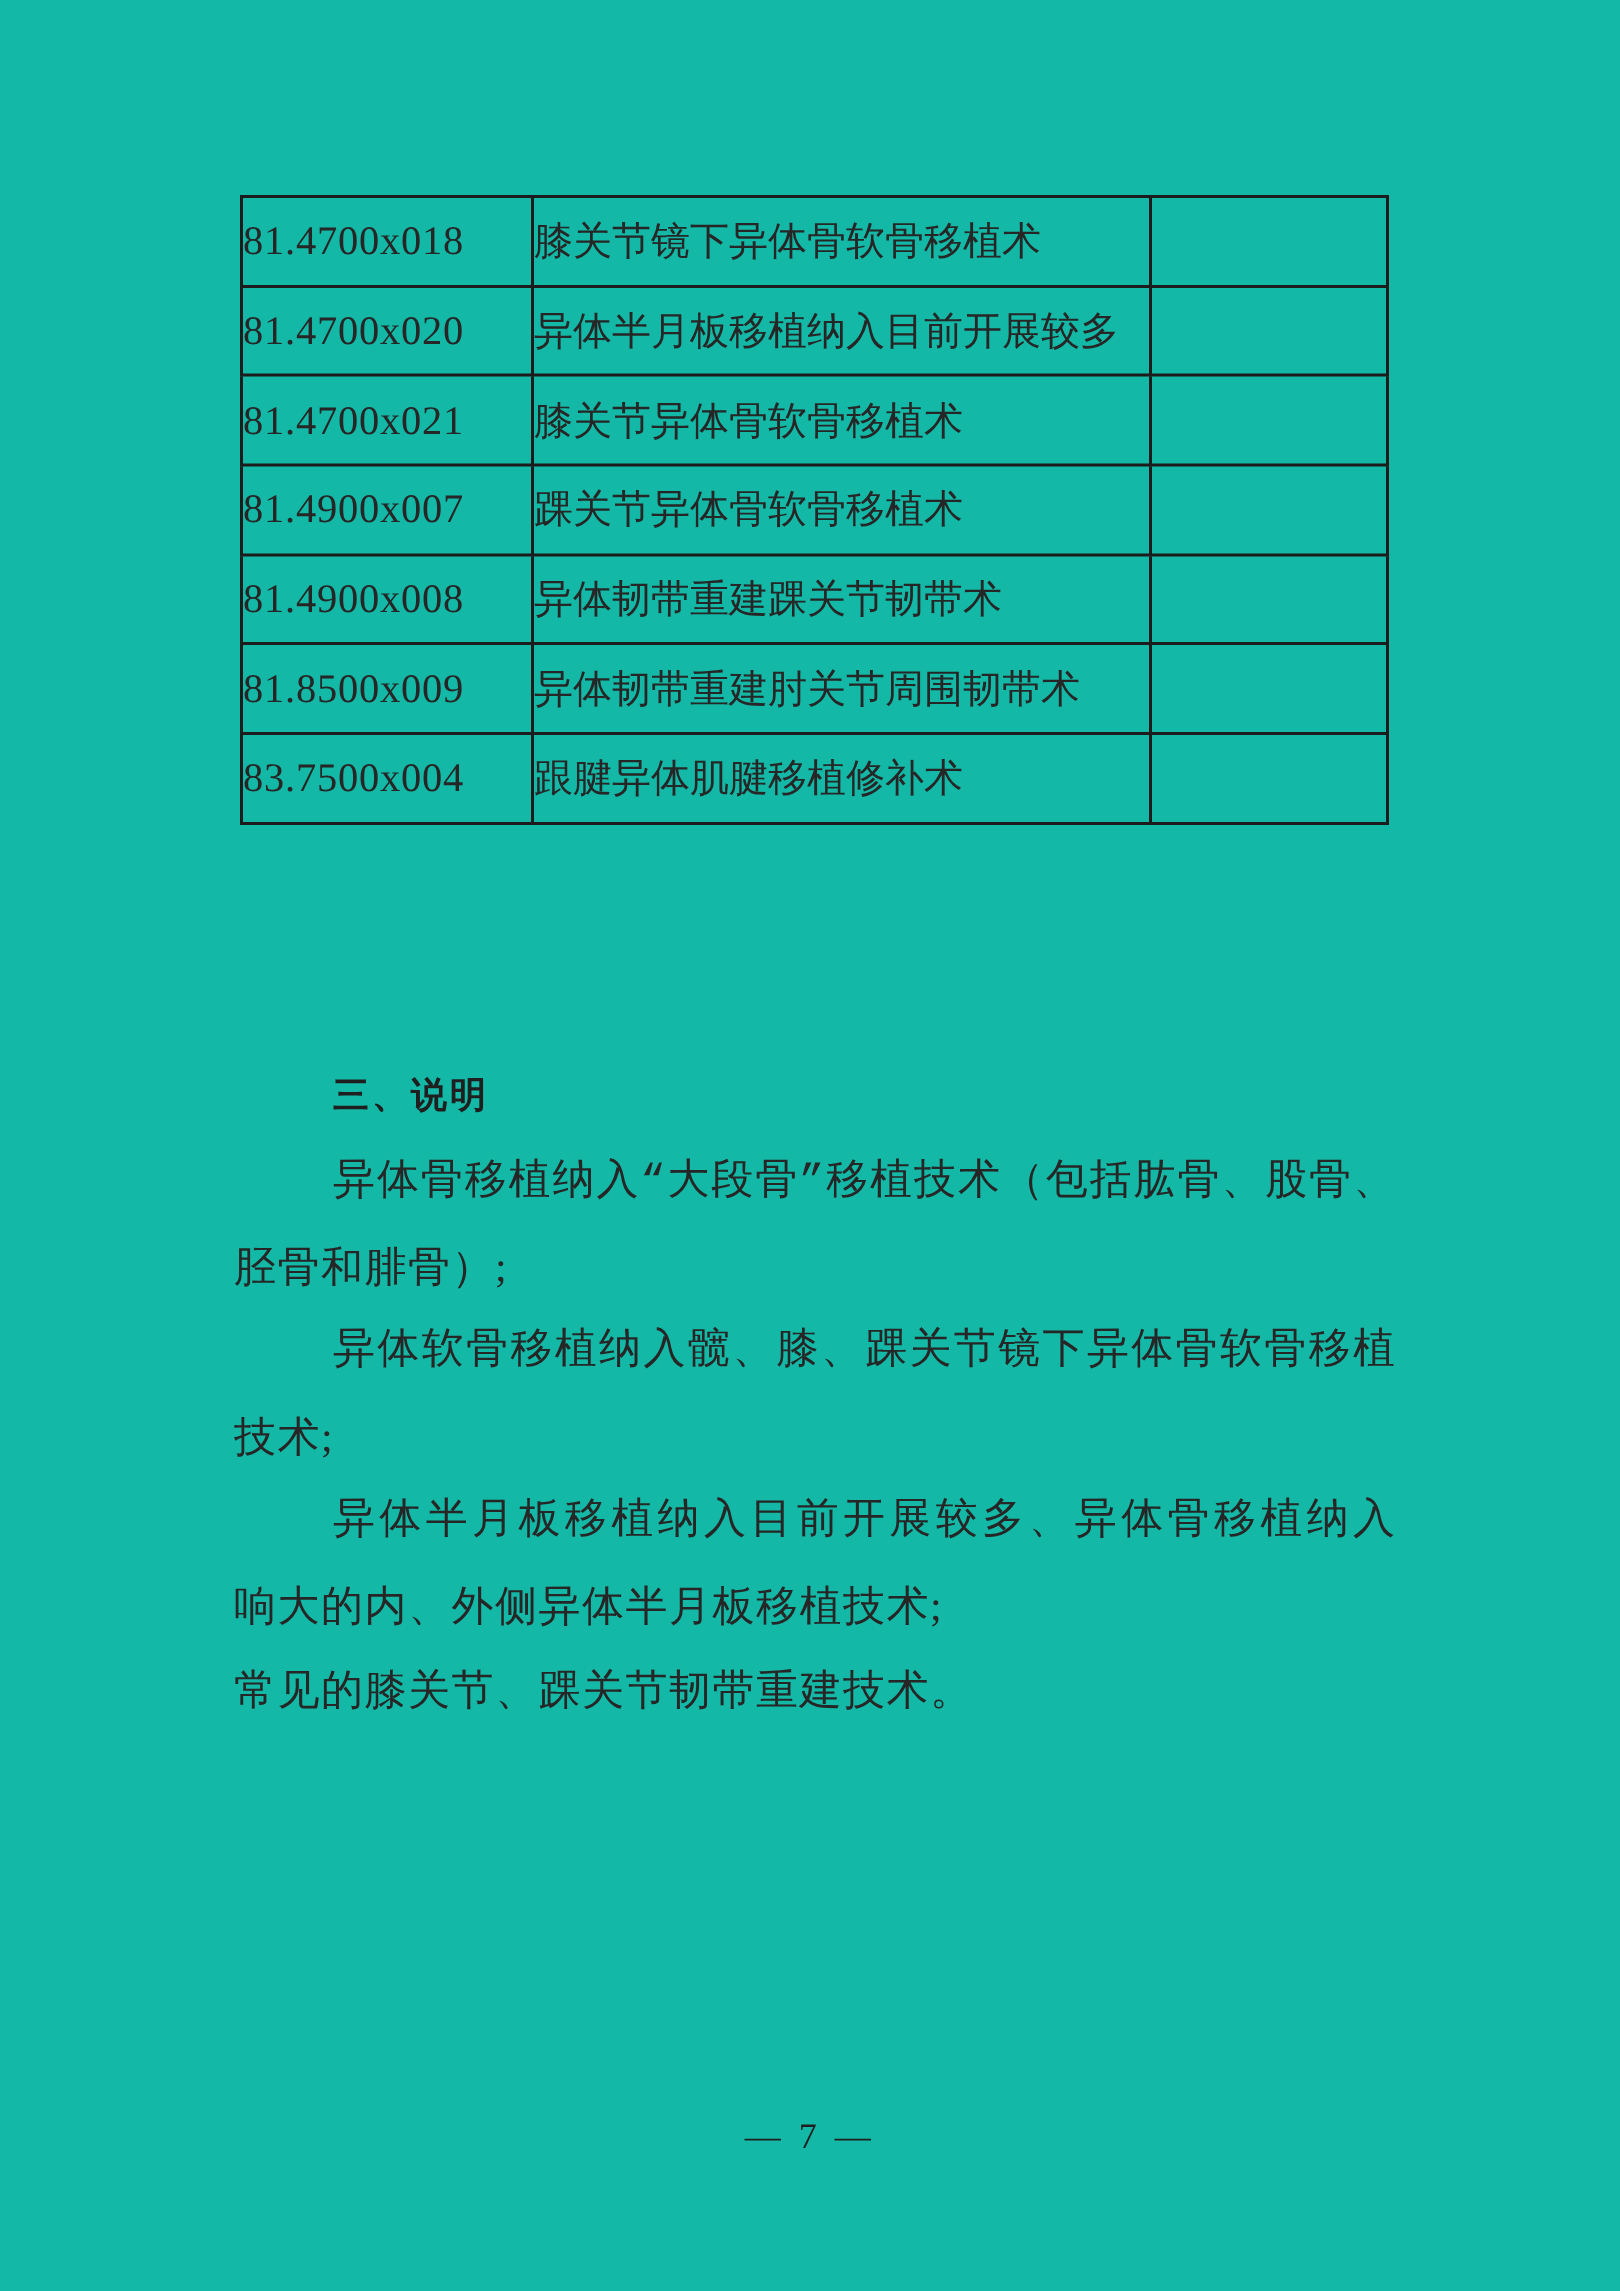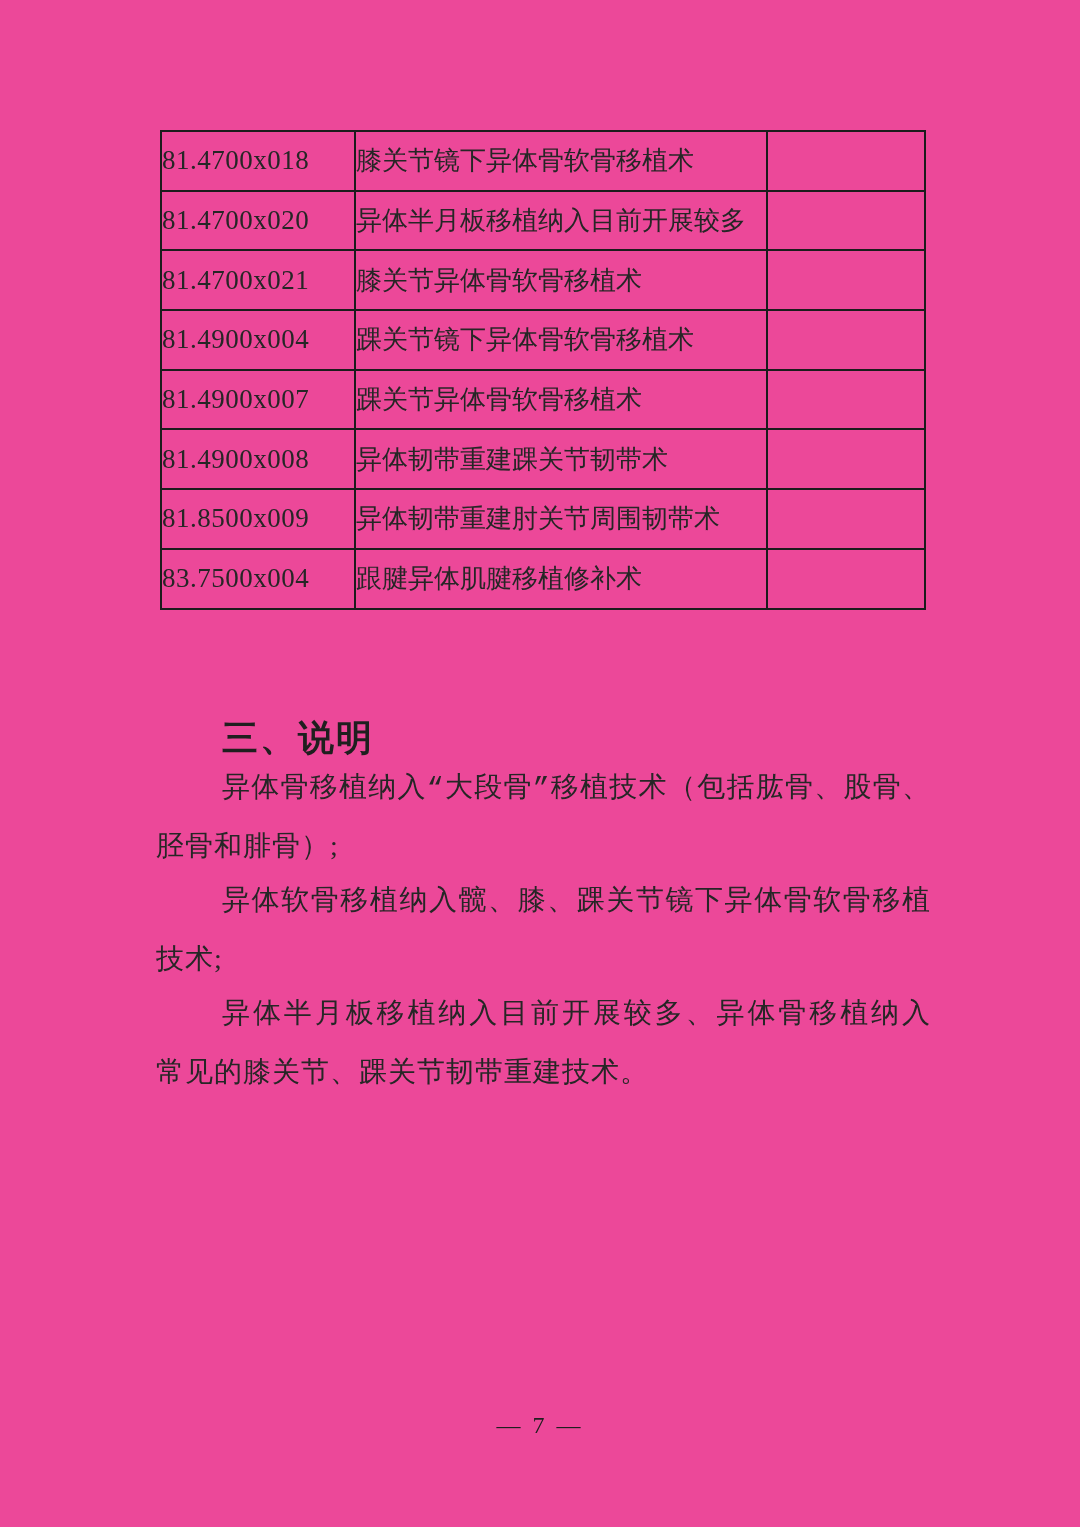--- a/index.html
+++ b/index.html
@@ -5,21 +5,21 @@
   html, body {
     margin: 0;
     padding: 0;
     background: #e9e9e9;
   }
   .page {
     position: relative;
     width: 1080px;
     height: 1527px;
     margin: 0 auto;
-    background: #ec4899;
+    background: #14b8a6;
     color: #262626;
     font-family: "Liberation Serif", "DejaVu Serif", serif;
     overflow: hidden;
   }
 
   
   .doc-table {
     position: absolute;
     left: 160px;
     top: 130px;
@@ -50,21 +50,21 @@
     width: 156px;
   }
 
   
   .section-heading {
     position: absolute;
     left: 222px;
     top: 714px;
     font-family: "Liberation Sans", "DejaVu Sans", sans-serif;
     font-weight: bold;
-    font-size: 36px;
+    font-size: 24px;
     letter-spacing: 2px;
     color: #1f1f1f;
   }
   .paragraphs {
     position: absolute;
     left: 156px;
     top: 761px;
     width: 775px;
     font-size: 28px;
     color: #262626;
@@ -113,25 +113,20 @@
       <td class="code-cell">81.4700x020</td>
       <td class="name-cell">异体半月板移植纳入目前开展较多</td>
       <td class="note-cell"></td>
     </tr>
         <tr>
       <td class="code-cell">81.4700x021</td>
       <td class="name-cell">膝关节异体骨软骨移植术</td>
       <td class="note-cell"></td>
     </tr>
         <tr>
-      <td class="code-cell">81.4900x004</td>
-      <td class="name-cell">踝关节镜下异体骨软骨移植术</td>
-      <td class="note-cell"></td>
-    </tr>
-        <tr>
       <td class="code-cell">81.4900x007</td>
       <td class="name-cell">踝关节异体骨软骨移植术</td>
       <td class="note-cell"></td>
     </tr>
         <tr>
       <td class="code-cell">81.4900x008</td>
       <td class="name-cell">异体韧带重建踝关节韧带术</td>
       <td class="note-cell"></td>
     </tr>
         <tr>
@@ -148,18 +143,19 @@
   </table>
 
   <div class="section-heading">三、说明</div>
 
   <div class="paragraphs">
       <div class="text-line indent fill">异体骨移植纳入“大段骨”移植技术（包括肱骨、股骨、</div>
       <div class="text-line">胫骨和腓骨）;</div>
       <div class="text-line indent fill">异体软骨移植纳入髋、膝、踝关节镜下异体骨软骨移植</div>
       <div class="text-line">技术;</div>
       <div class="text-line indent fill">异体半月板移植纳入目前开展较多、异体骨移植纳入</div>
+      <div class="text-line">响大的内、外侧异体半月板移植技术;</div>
       <div class="text-line">常见的膝关节、踝关节韧带重建技术。</div>
     </div>
 
   <div class="page-number">— 7 —</div>
 
 </div>
 
 </body></html>

